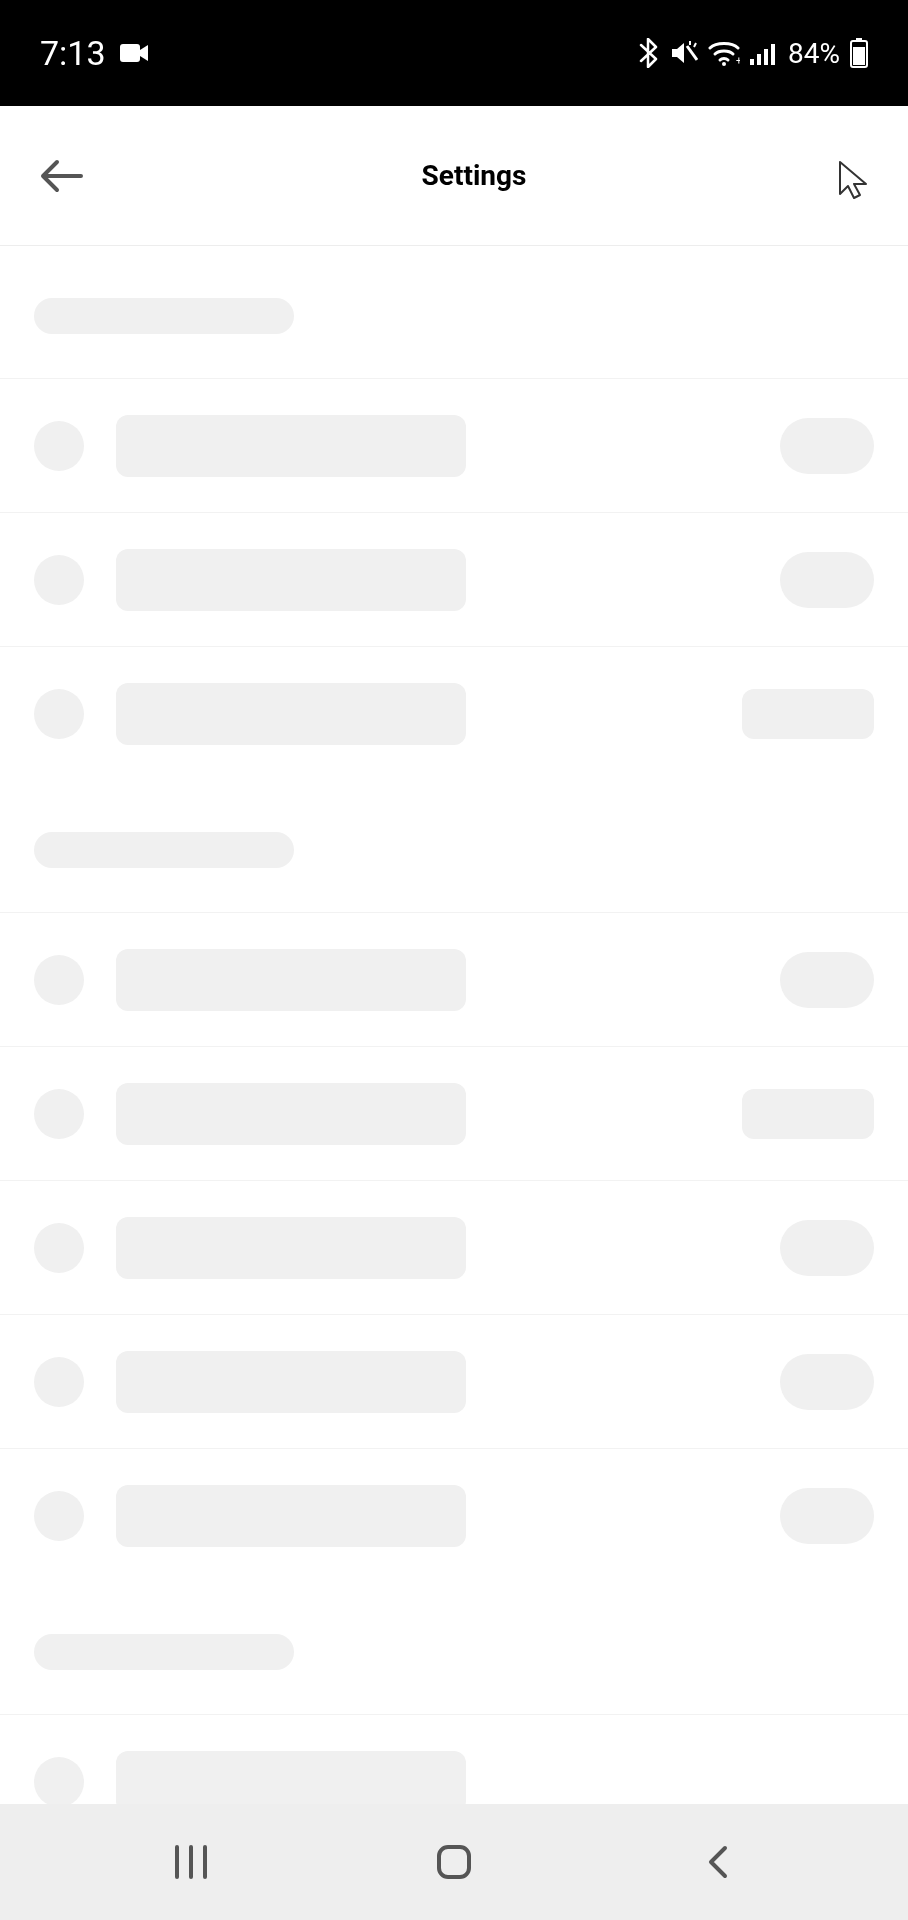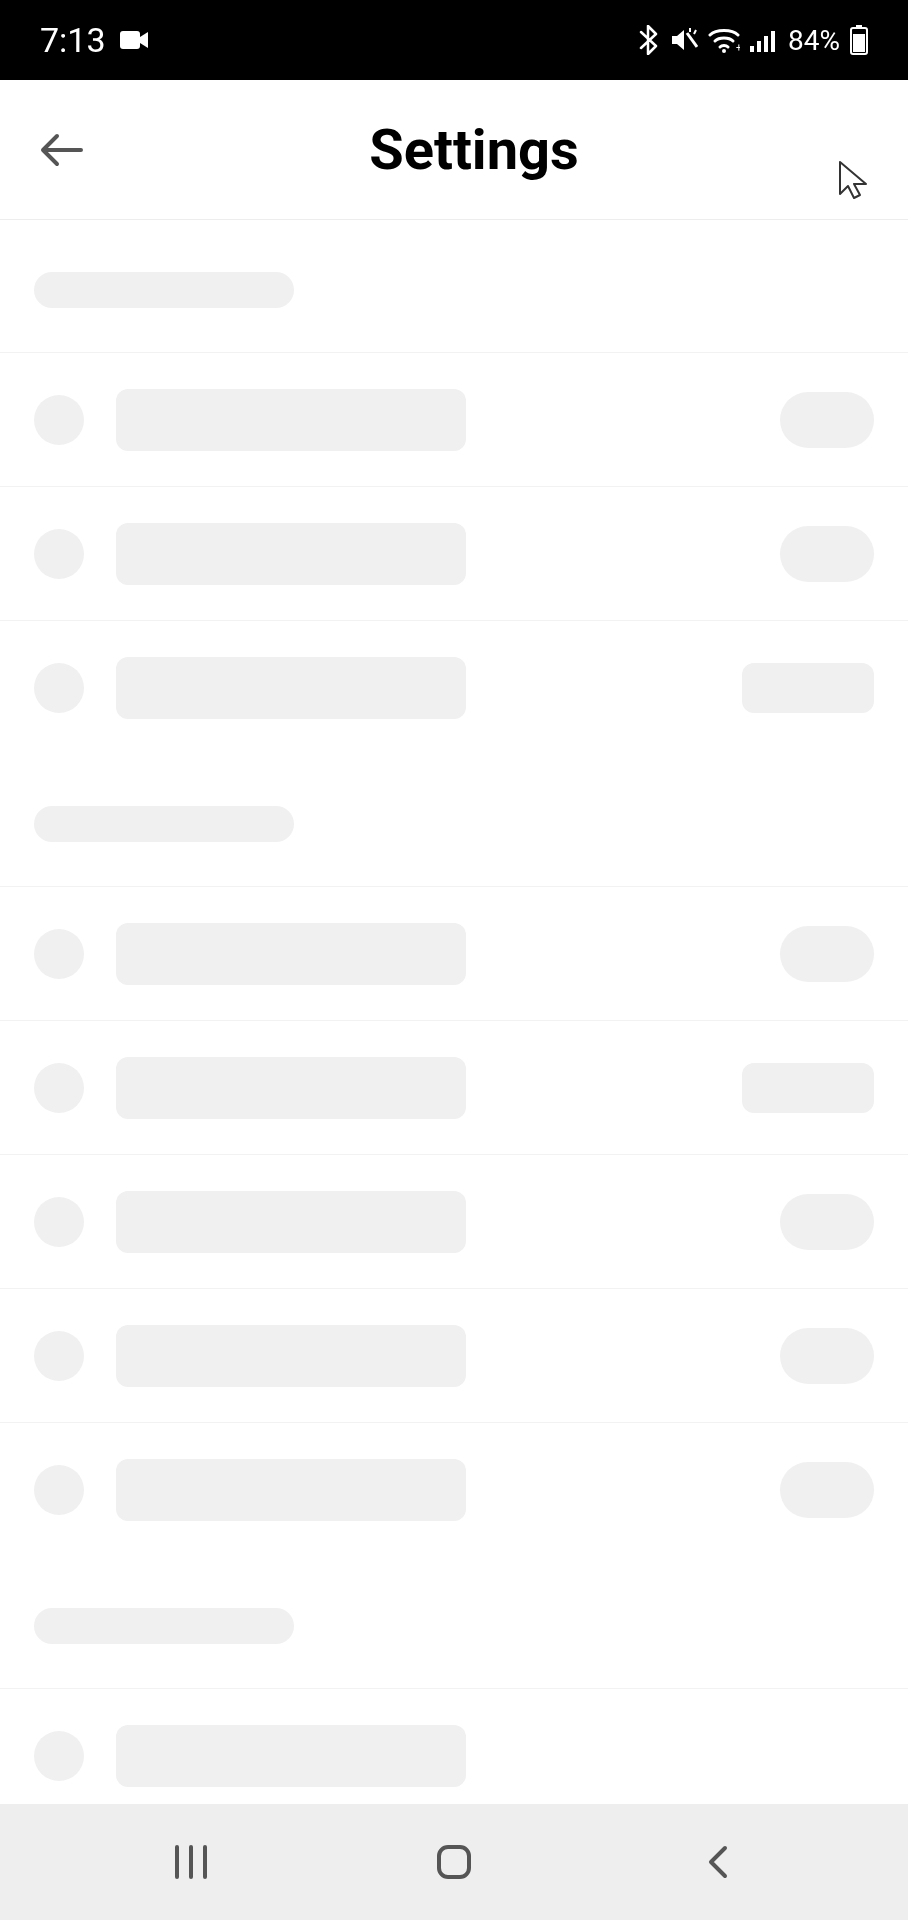--- a/index.html
+++ b/index.html
@@ -7,21 +7,21 @@
     width: 908px;
     height: 1920px;
     font-family: -apple-system, BlinkMacSystemFont, "Segoe UI", Roboto, sans-serif;
     background: #ffffff;
     overflow: hidden;
     position: relative;
   }
 
   
   .status-bar {
-    height: 80px;
+    height: 106px;
     background: #000000;
     color: #ffffff;
     display: flex;
     align-items: center;
     justify-content: space-between;
     padding: 0 40px;
     font-size: 34px;
     font-weight: 400;
   }
   .status-left {
@@ -56,21 +56,21 @@
     width: 68px;
     height: 68px;
     display: flex;
     align-items: center;
     justify-content: center;
     cursor: pointer;
     background: none;
     border: none;
   }
   .page-title {
-    font-size: 56px;
+    font-size: 28px;
     font-weight: 700;
     color: #000000;
     margin-left: 40px;
   }
 
   
   .cursor {
     position: absolute;
     right: 32px;
     top: 158px;

